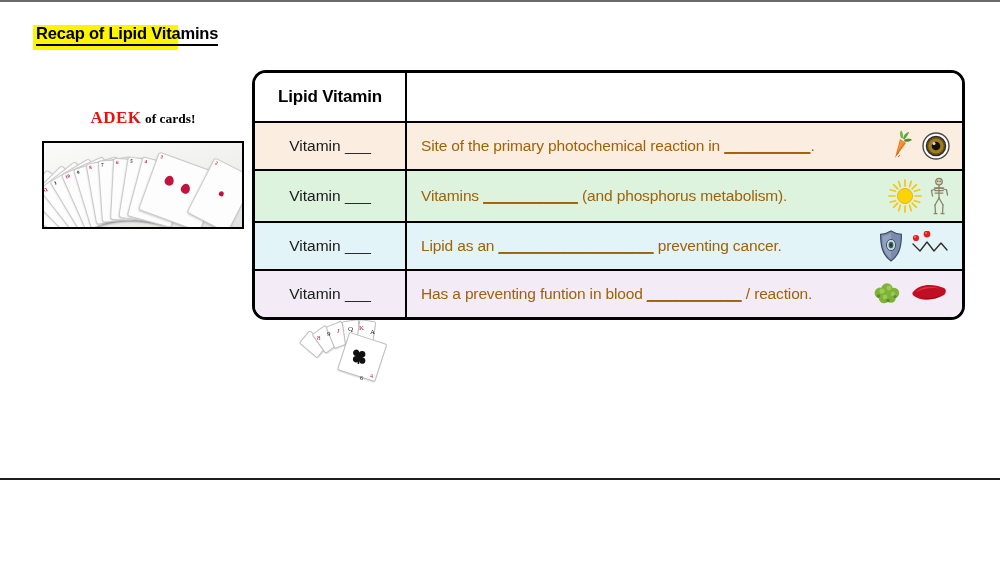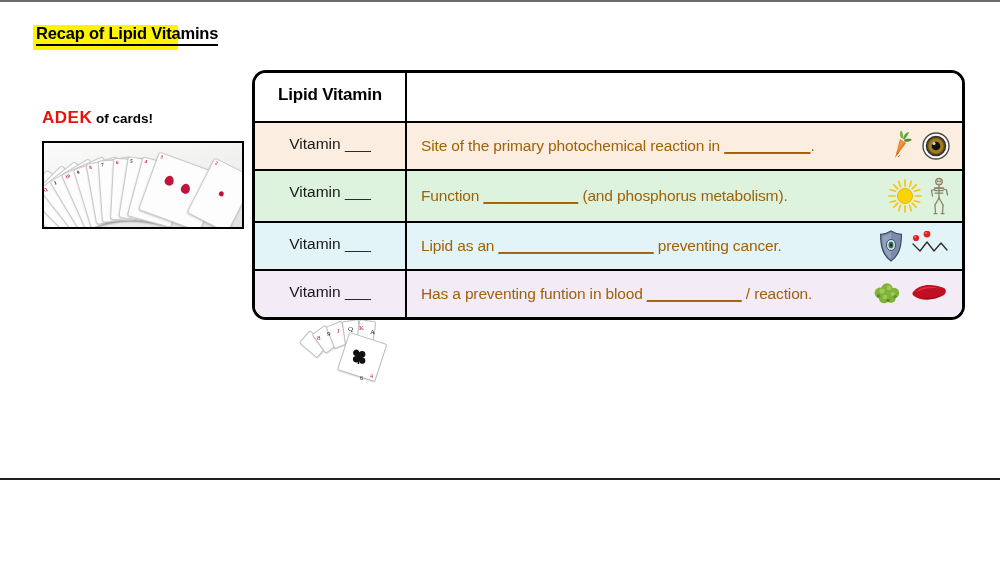--- a/index.html
+++ b/index.html
@@ -39,25 +39,26 @@
     white-space: nowrap;
   }
 
   
   .deck-block {
     position: absolute;
     left: 42px; top: 106px;
     width: 202px;
   }
   .deck-caption {
-    text-align: left;
+    text-align: center;
     font-size: 15px;
     font-weight: bold;
     margin-bottom: 13px;
     white-space: nowrap;
+    font-family: Liberation Serif, serif;
   }
   .deck-caption .adek { color: #e8120c; font-size: 17px; letter-spacing: 0.5px; }
   .deck-caption .ofcards { color: #000; font-size: 13.5px; }
 
   .deck-frame {
     border: 2.5px solid #000;
     width: 202px; height: 88px;
     background: #f2f2f0;
     position: relative;
     overflow: hidden;
@@ -129,22 +130,23 @@
     align-items: stretch;
     border-bottom: 2.5px solid #000;
   }
   .vt-row:last-child { border-bottom: none; }
 
   .vt-c1 {
     width: 152px;
     flex: 0 0 152px;
     border-right: 2.5px solid #000;
     display: flex;
+    align-items: center;
     justify-content: center;
-    padding: 12px 4px;
+    padding: 6px 4px;
   }
   .vt-c2 {
     flex: 1 1 auto;
     display: flex;
     align-items: center;
     padding: 6px 10px 6px 14px;
     gap: 6px;
   }
 
   .vt-head { background: #ffffff; }
@@ -327,21 +329,21 @@
         </svg>
       </span>
     </div>
   </div>
 
   <div class="vt-row vt-body-row row-d">
     <div class="vt-c1">
       <span class="vt-vitname">Vitamin ___</span>
     </div>
     <div class="vt-c2">
-      <span class="vt-fn"><span>Function </span><span class="blank-u">___________</span><span> (and phosphorus metabolism).</span></span>
+      <span class="vt-fn"><span>Vitamins </span><span class="blank-u">___________</span><span> (and phosphorus metabolism).</span></span>
       <span class="vt-icons">
 
         <svg class="icon-svg" width="34" height="34" viewBox="0 0 34 34">
           <g stroke="#f5c518" stroke-width="1.7" stroke-linecap="round">
             <line x1="17" y1="1" x2="17" y2="7"></line>
             <line x1="17" y1="27" x2="17" y2="33"></line>
             <line x1="1" y1="17" x2="7" y2="17"></line>
             <line x1="27" y1="17" x2="33" y2="17"></line>
             <line x1="5.6" y1="5.6" x2="9.8" y2="9.8"></line>
             <line x1="24.2" y1="24.2" x2="28.4" y2="28.4"></line>

